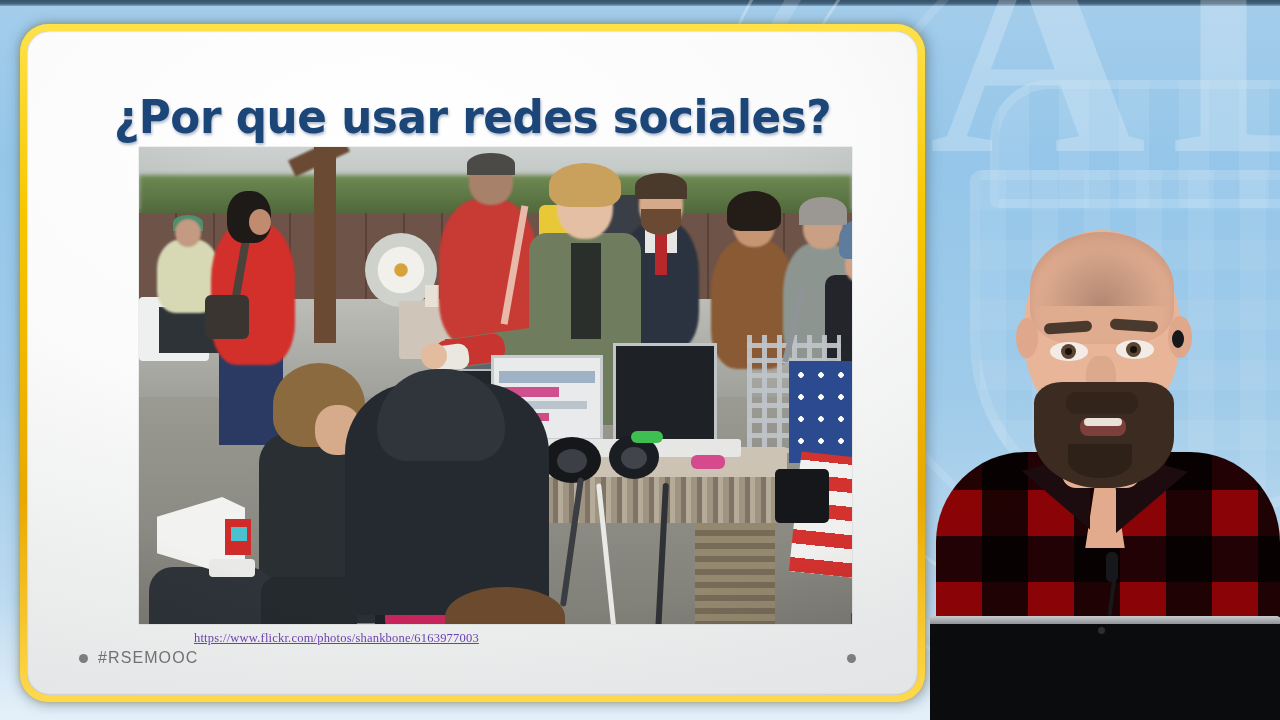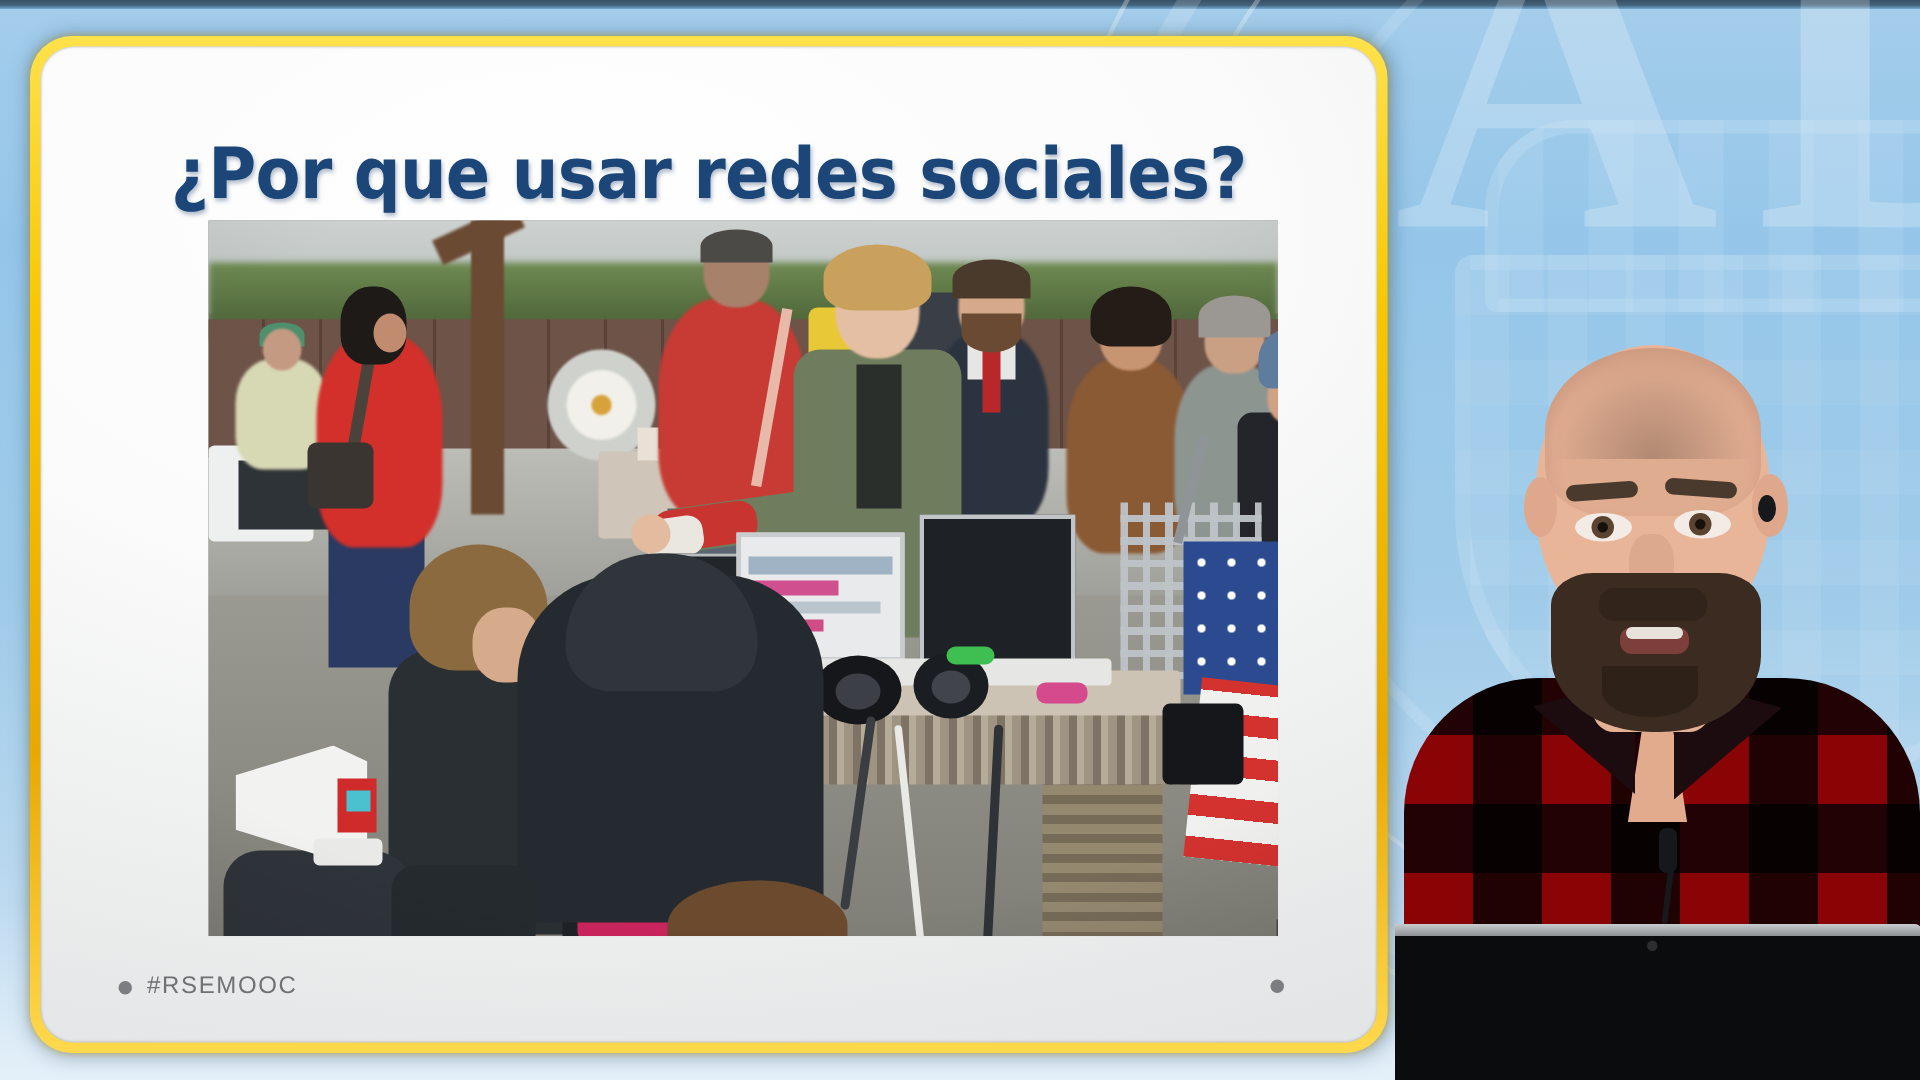--- a/index.html
+++ b/index.html
@@ -532,20 +532,21 @@
         <div class="megaphone"></div>
         <div class="mega-band"></div>
         <div class="mega-lbl"></div>
         <div class="mega-hndl"></div>
 
         <div class="fg-head-bot"></div>
 
         <div class="photo-vig"></div>
       </div>
 
+      <a class="photo-link" href="#">https://www.flickr.com/photos/shankbone/6163977003</a>
 
       <div class="footer-left">
         <span class="footer-dot"></span>
         <span class="footer-tag">#RSEMOOC</span>
       </div>
       <div class="footer-right">
         <span class="footer-dot"></span>
       </div>
 
     </div>

